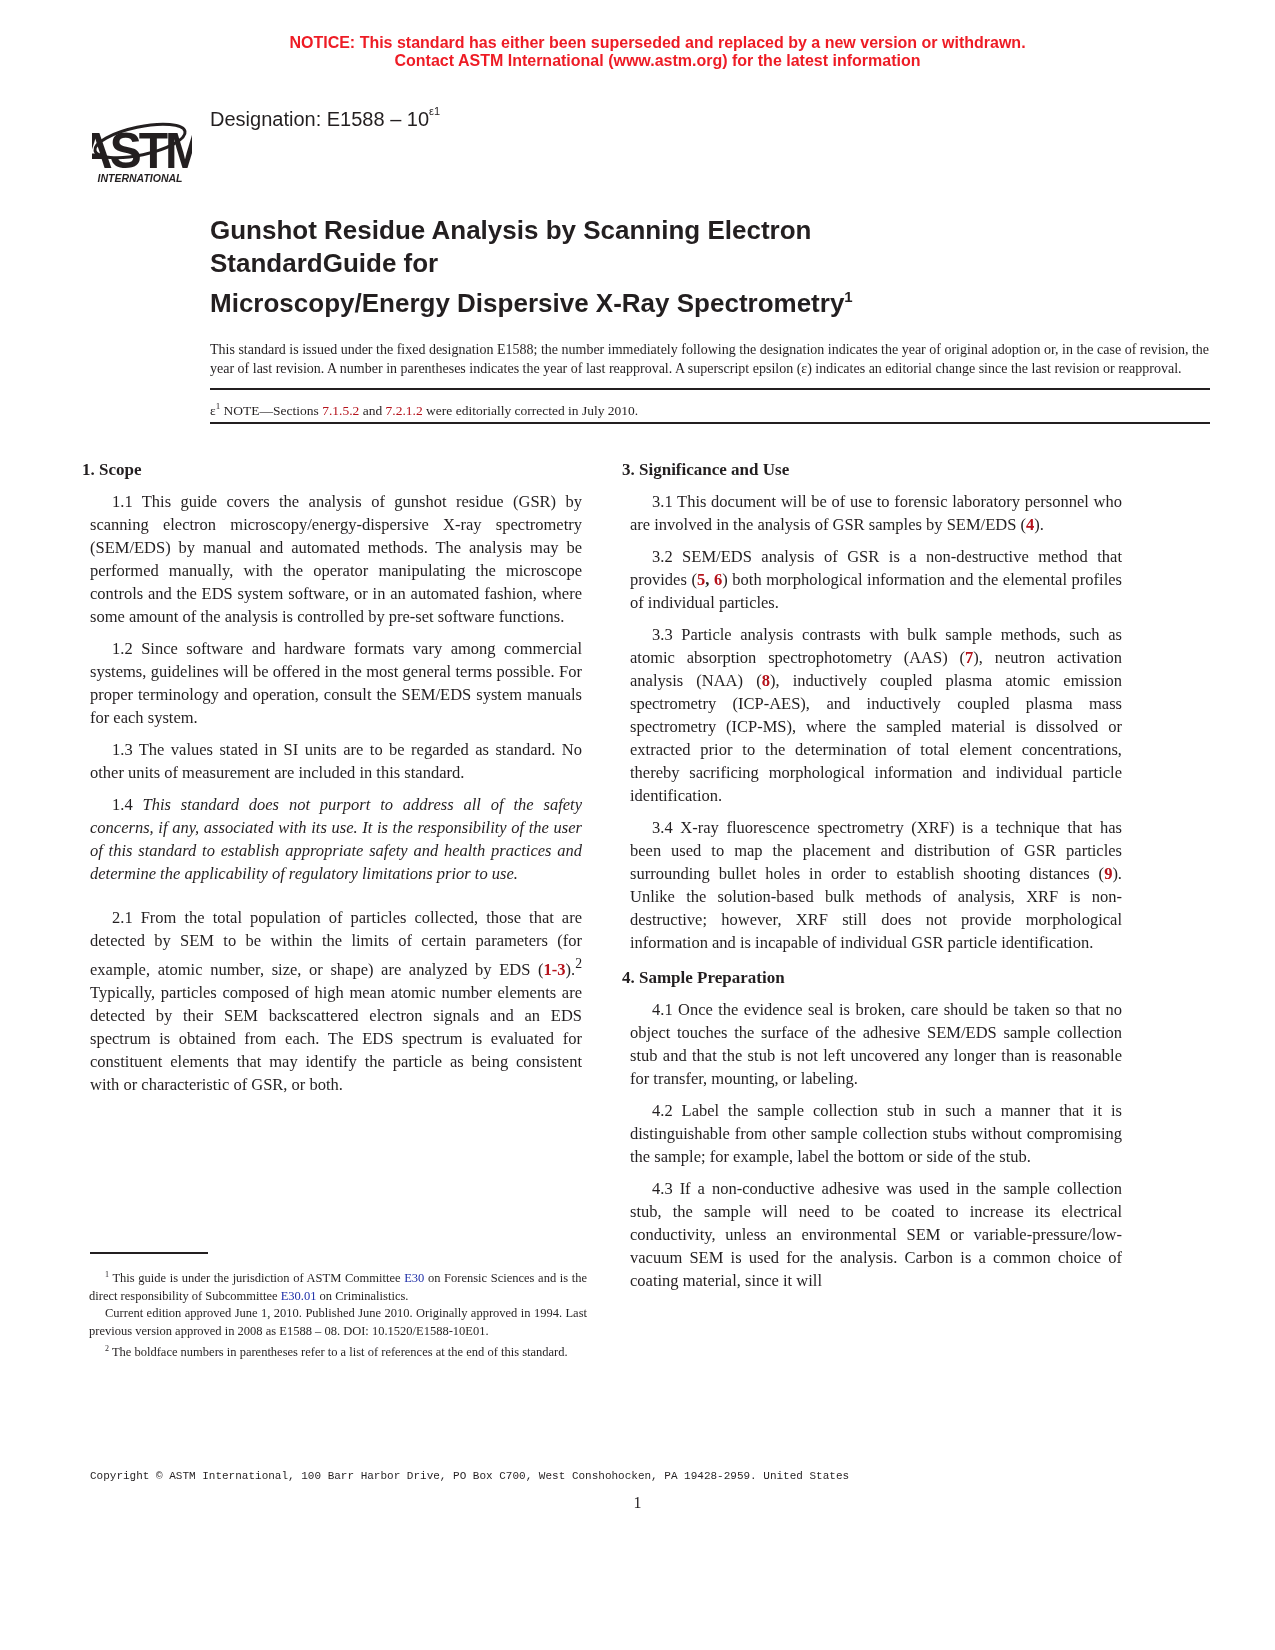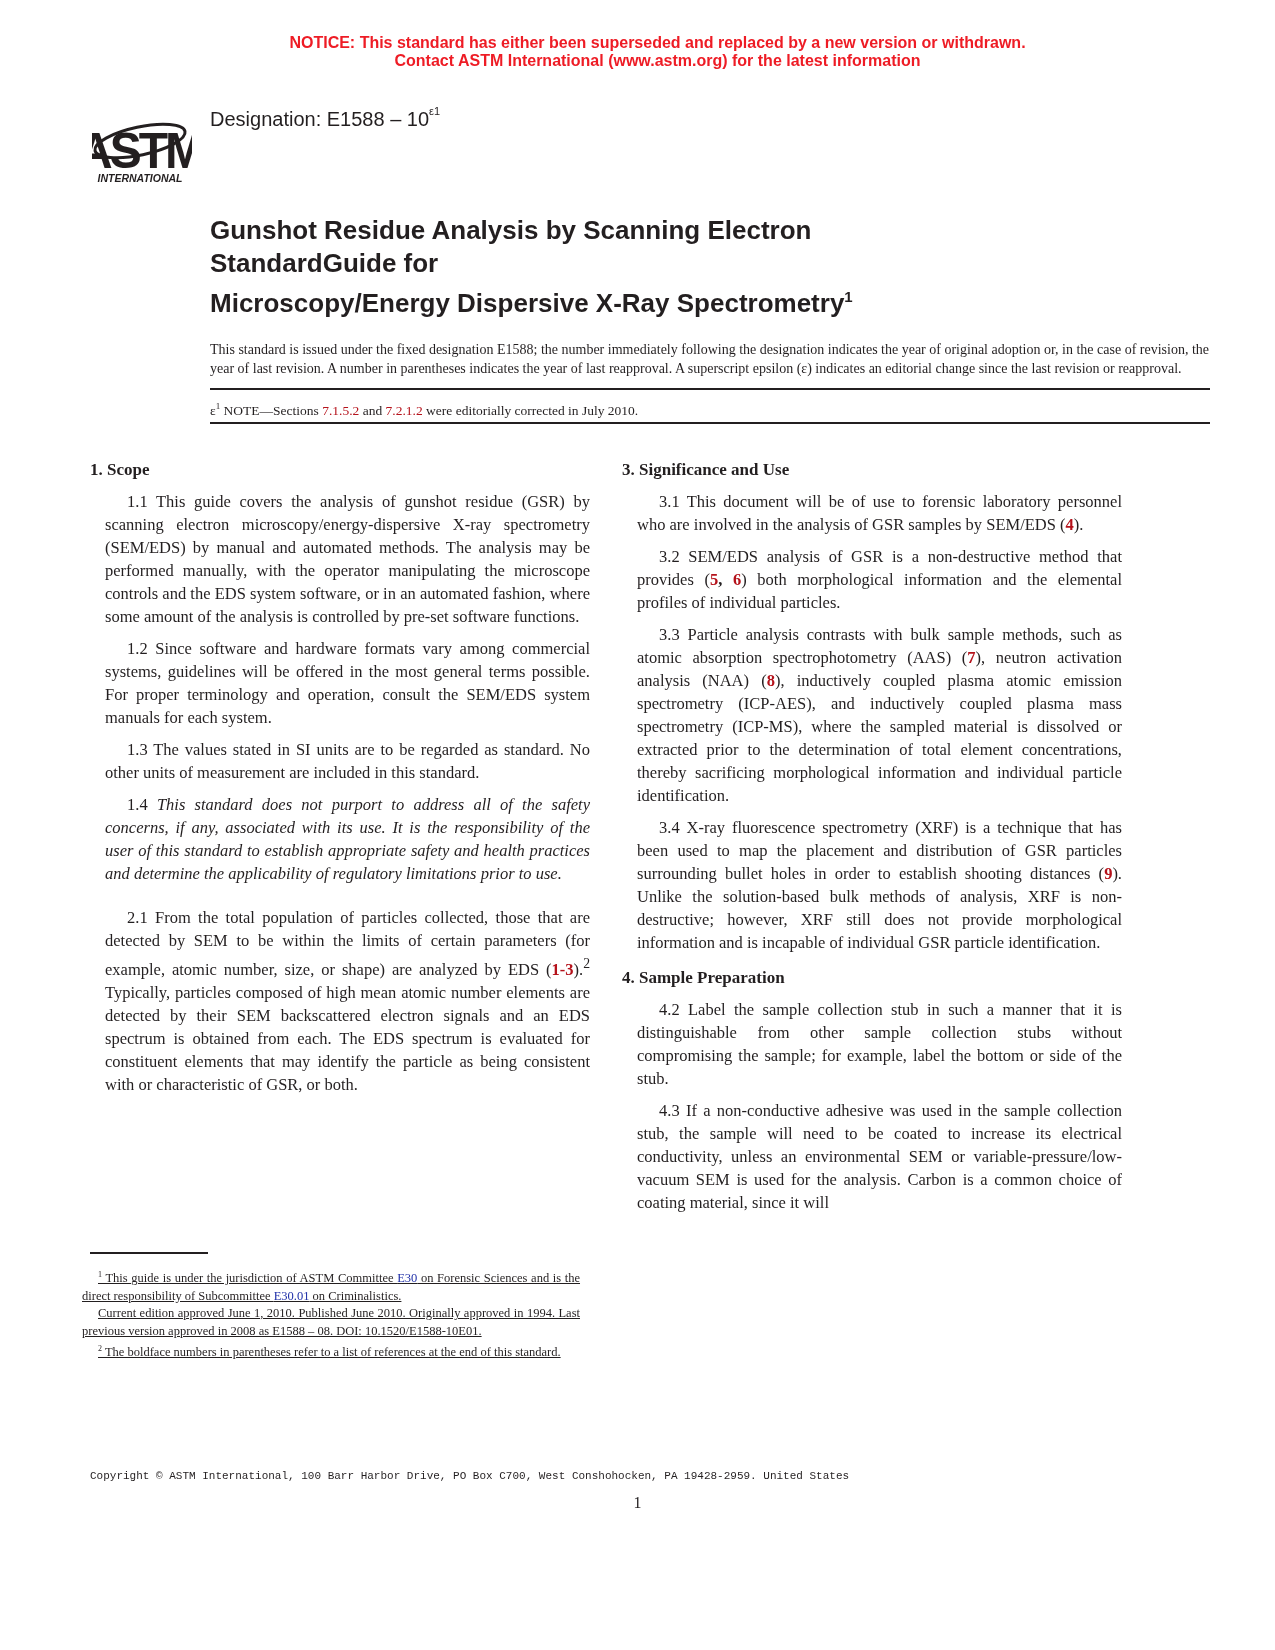--- a/index.html
+++ b/index.html
@@ -16,29 +16,29 @@
   .title sup { font-size: 15px; }
   .preamble { position: absolute; left: 210px; top: 340px; width: 1000px; font-family: "Liberation Serif", serif;
               font-size: 14px; line-height: 19px; color: #231f20; }
   .rule { position: absolute; left: 210px; width: 1000px; height: 2px; background: #231f20; }
   .note { position: absolute; left: 210px; top: 401px; font-family: "Liberation Serif", serif; font-size: 13.5px; }
   .note sup { font-size: 9px; }
   .red { color: #b5121b; }
   .blue { color: #1f2fa8; }
   .col { position: absolute; width: 500px; font-family: "Liberation Serif", serif; font-size: 16.5px;
          line-height: 23px; text-align: justify; color: #231f20; }
-  .col.left { left: 90px; top: 458px; }
+  .col.left { left: 82px; top: 458px; }
   .col.right { left: 622px; top: 458px; }
   .col h2 { font-size: 17px; font-weight: bold; margin: 0 0 9px 0; }
-  .col p { margin: 0 0 9px 15px; text-indent: 22px; }
+  .col p { margin: 0 0 9px 8px; text-indent: 22px; }
   .col .ref { color: #b5121b; font-weight: bold; }
   .col .gap { height: 12px; }
   .fnrule { position: absolute; left: 90px; top: 1252px; width: 118px; height: 2px; background: #231f20; }
-  .footnotes { position: absolute; left: 82px; top: 1266px; width: 498px; font-family: "Liberation Serif", serif;
-               font-size: 12.5px; line-height: 17.5px; text-align: justify; color: #231f20; text-decoration: underline; }
+  .footnotes { position: absolute; left: 89px; top: 1266px; width: 498px; font-family: "Liberation Serif", serif;
+               font-size: 12.5px; line-height: 17.5px; text-align: justify; color: #231f20; }
   .footnotes p { margin: 0; text-indent: 16px; }
   .footnotes sup { font-size: 8px; }
   .copyright { position: absolute; left: 90px; top: 1470px; font-family: Liberation Mono, monospace;
                font-size: 11px; color: #231f20; }
   .pagenum { position: absolute; left: 0; width: 1275px; text-align: center; top: 1494px;
              font-family: "Liberation Serif", serif; font-size: 16px; color: #231f20; }
 </style>
 </head>
 <body>
 
@@ -84,20 +84,21 @@
 </div>
 
 <div class="col right">
   <h2>3.  Significance and Use</h2>
   <p><span>3.1  This document will be of use to forensic laboratory personnel who are involved in the analysis of GSR samples by SEM/EDS (</span><a class="ref">4</a><span>).</span></p>
   <p><span>3.2  SEM/EDS analysis of GSR is a non-destructive method that provides (</span><a class="ref">5</a><b>, </b><a class="ref">6</a><span>) both morphological information and the elemental profiles of individual particles.</span></p>
   <p><span>3.3  Particle analysis contrasts with bulk sample methods, such as atomic absorption spectrophotometry (AAS) (</span><a class="ref">7</a><span>), neutron activation analysis (NAA) (</span><a class="ref">8</a><span>), inductively coupled plasma atomic emission spectrometry (ICP-AES), and inductively coupled plasma mass spectrometry (ICP-MS), where the sampled material is dissolved or extracted prior to the determination of total element concentrations, thereby sacrificing morphological information and individual particle identification.</span></p>
   <p><span>3.4  X-ray fluorescence spectrometry (XRF) is a technique that has been used to map the placement and distribution of GSR particles surrounding bullet holes in order to establish shooting distances (</span><a class="ref">9</a><span>). Unlike the solution-based bulk methods of analysis, XRF is non-destructive; however, XRF still does not provide morphological information and is incapable of individual GSR particle identification.</span></p>
   <div class="gap" style="height:3px"></div>
   <h2>4.  Sample Preparation</h2>
+  <p>4.1  Once the evidence seal is broken, care should be taken so that no object touches the surface of the adhesive SEM/EDS sample collection stub and that the stub is not left uncovered any longer than is reasonable for transfer, mounting, or labeling.</p>
   <p>4.2  Label the sample collection stub in such a manner that it is distinguishable from other sample collection stubs without compromising the sample; for example, label the bottom or side of the stub.</p>
   <p>4.3  If a non-conductive adhesive was used in the sample collection stub, the sample will need to be coated to increase its electrical conductivity, unless an environmental SEM or variable-pressure/low-vacuum SEM is used for the analysis. Carbon is a common choice of coating material, since it will</p>
 </div>
 
 <div class="fnrule"></div>
 <div class="footnotes">
   <p><sup>1</sup><span> This guide is under the jurisdiction of ASTM Committee </span><a class="blue">E30</a><span> on Forensic Sciences and is the direct responsibility of Subcommittee </span><a class="blue">E30.01</a><span> on Criminalistics.</span></p>
   <p>Current edition approved June 1, 2010. Published June 2010. Originally approved in 1994. Last previous version approved in 2008 as E1588 – 08. DOI: 10.1520/E1588-10E01.</p>
   <p><sup>2</sup><span> The boldface numbers in parentheses refer to a list of references at the end of this standard.</span></p>
 </div>

